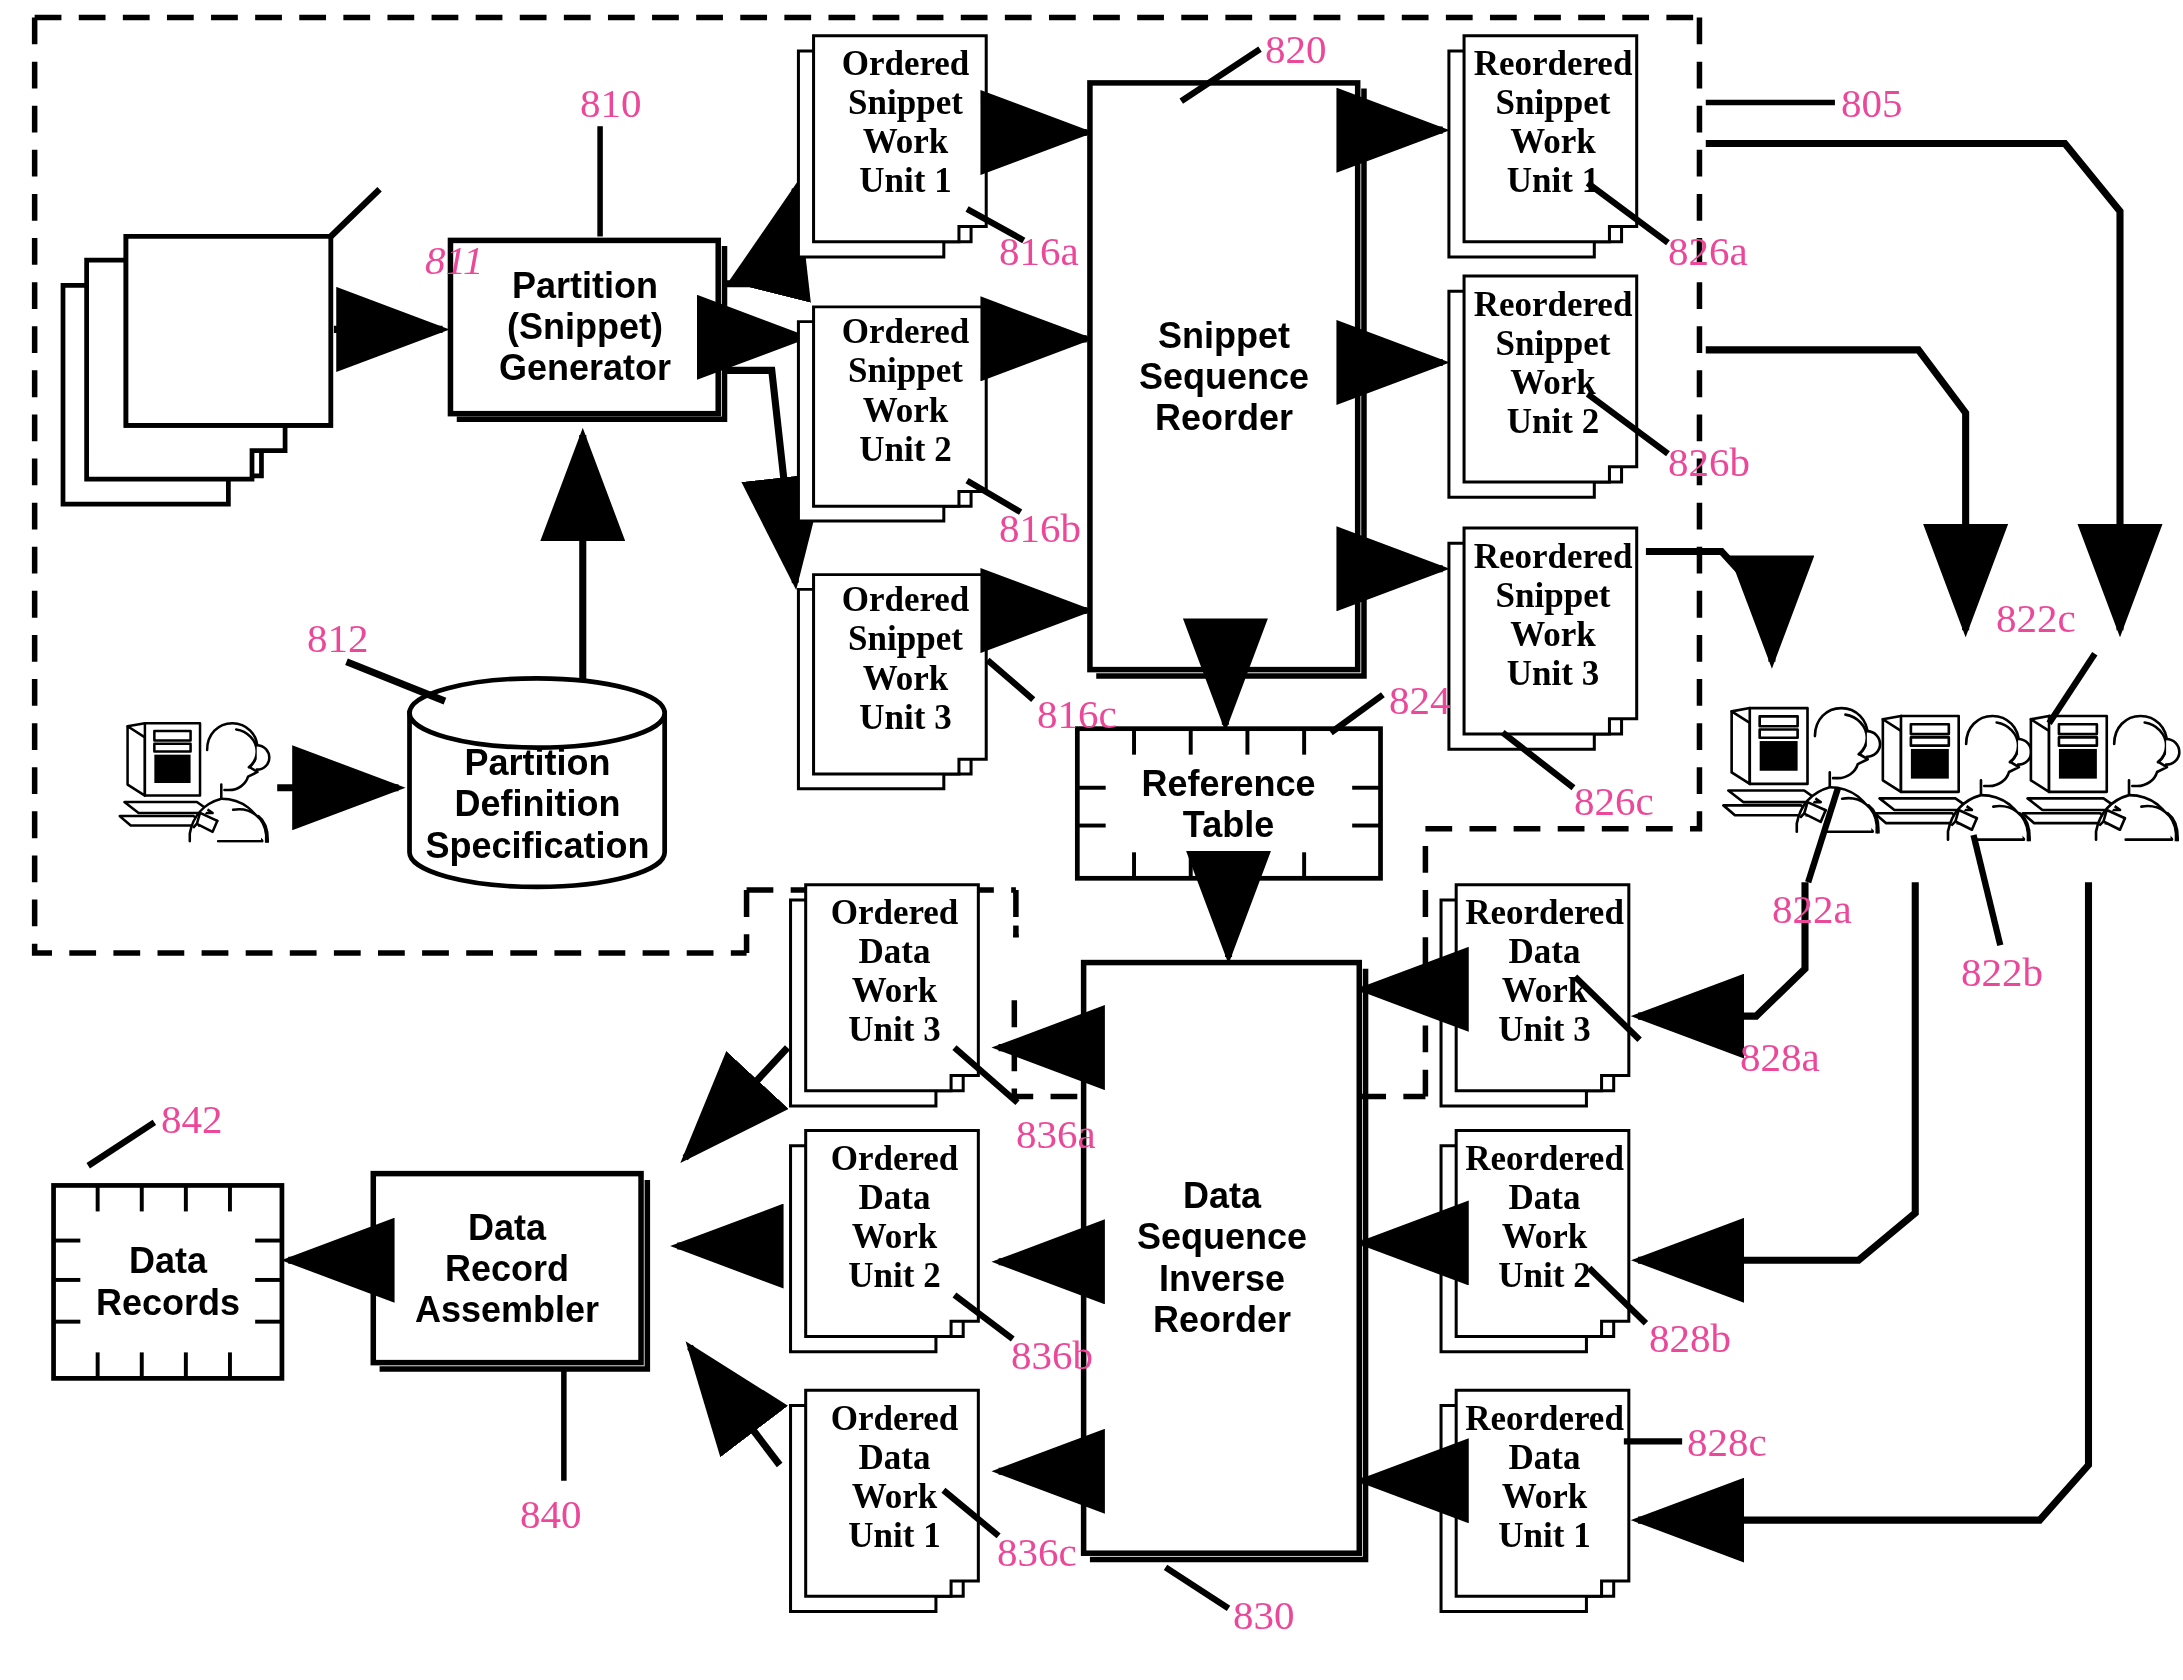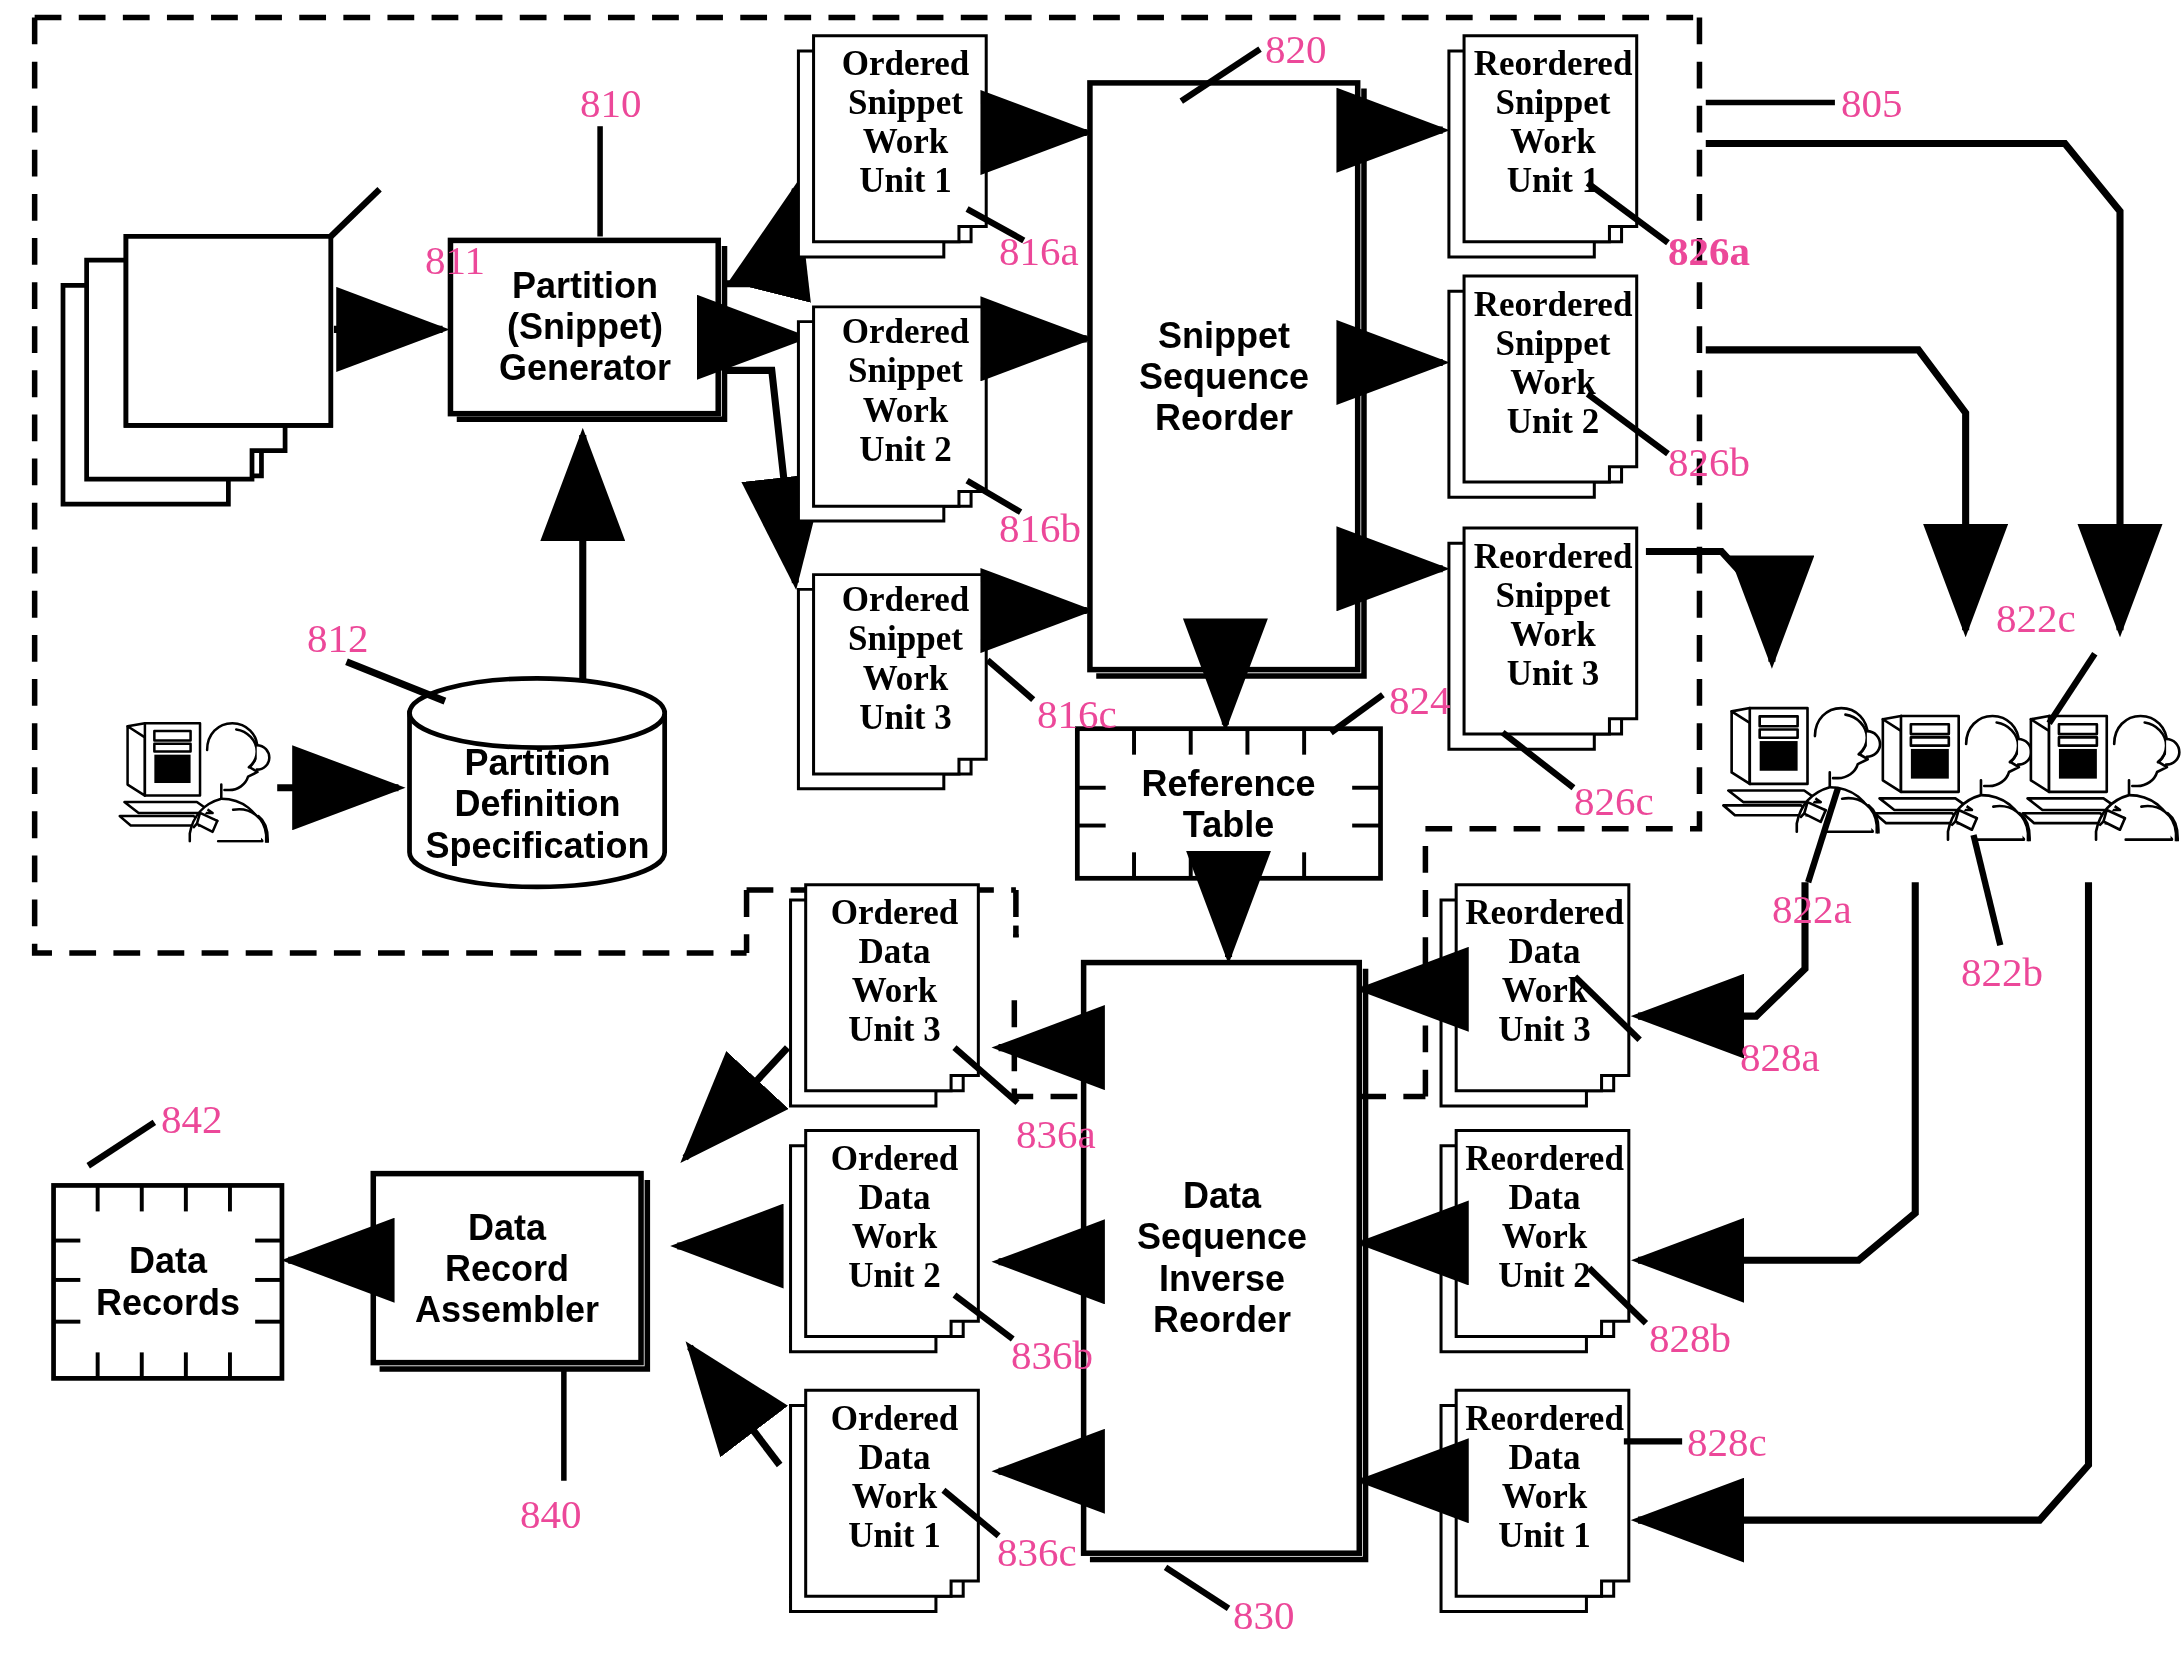--- a/index.html
+++ b/index.html
@@ -312,34 +312,34 @@
 <div class="boxtext doc-text" style="left:1451px;top:1112px;width:187px;height:210px;">Reordered
 Data
 Work
 Unit 2</div>
 <div class="boxtext doc-text" style="left:1451px;top:1372px;width:187px;height:210px;">Reordered
 Data
 Work
 Unit 1</div>
 
 <div class="lbl" style="left:1841px;top:79px;">805</div>
-<div class="lbl" style="left:425px;top:236px;">811</div>
+<div class="lbl" style="left:425px;top:236px;font-style:italic;">811</div>
 <div class="lbl" style="left:580px;top:79px;">810</div>
 <div class="lbl" style="left:307px;top:614px;">812</div>
 <div class="lbl" style="left:1265px;top:25px;">820</div>
 <div class="lbl" style="left:1389px;top:676px;">824</div>
 <div class="lbl" style="left:1233px;top:1591px;">830</div>
 <div class="lbl" style="left:520px;top:1490px;">840</div>
 <div class="lbl" style="left:161px;top:1095px;">842</div>
 
 <div class="lbl" style="left:999px;top:227px;">816a</div>
 <div class="lbl" style="left:999px;top:504px;">816b</div>
 <div class="lbl" style="left:1037px;top:690px;">816c</div>
 
-<div class="lbl" style="left:1668px;top:227px;font-weight:bold;">826a</div>
+<div class="lbl" style="left:1668px;top:227px;">826a</div>
 <div class="lbl" style="left:1668px;top:438px;">826b</div>
 <div class="lbl" style="left:1574px;top:777px;">826c</div>
 
 <div class="lbl" style="left:1016px;top:1096px;margin-top:14px;">836a</div>
 <div class="lbl" style="left:1011px;top:1331px;">836b</div>
 <div class="lbl" style="left:997px;top:1528px;">836c</div>
 
 <div class="lbl" style="left:1740px;top:1033px;">828a</div>
 <div class="lbl" style="left:1649px;top:1314px;">828b</div>
 <div class="lbl" style="left:1687px;top:1418px;">828c</div>

